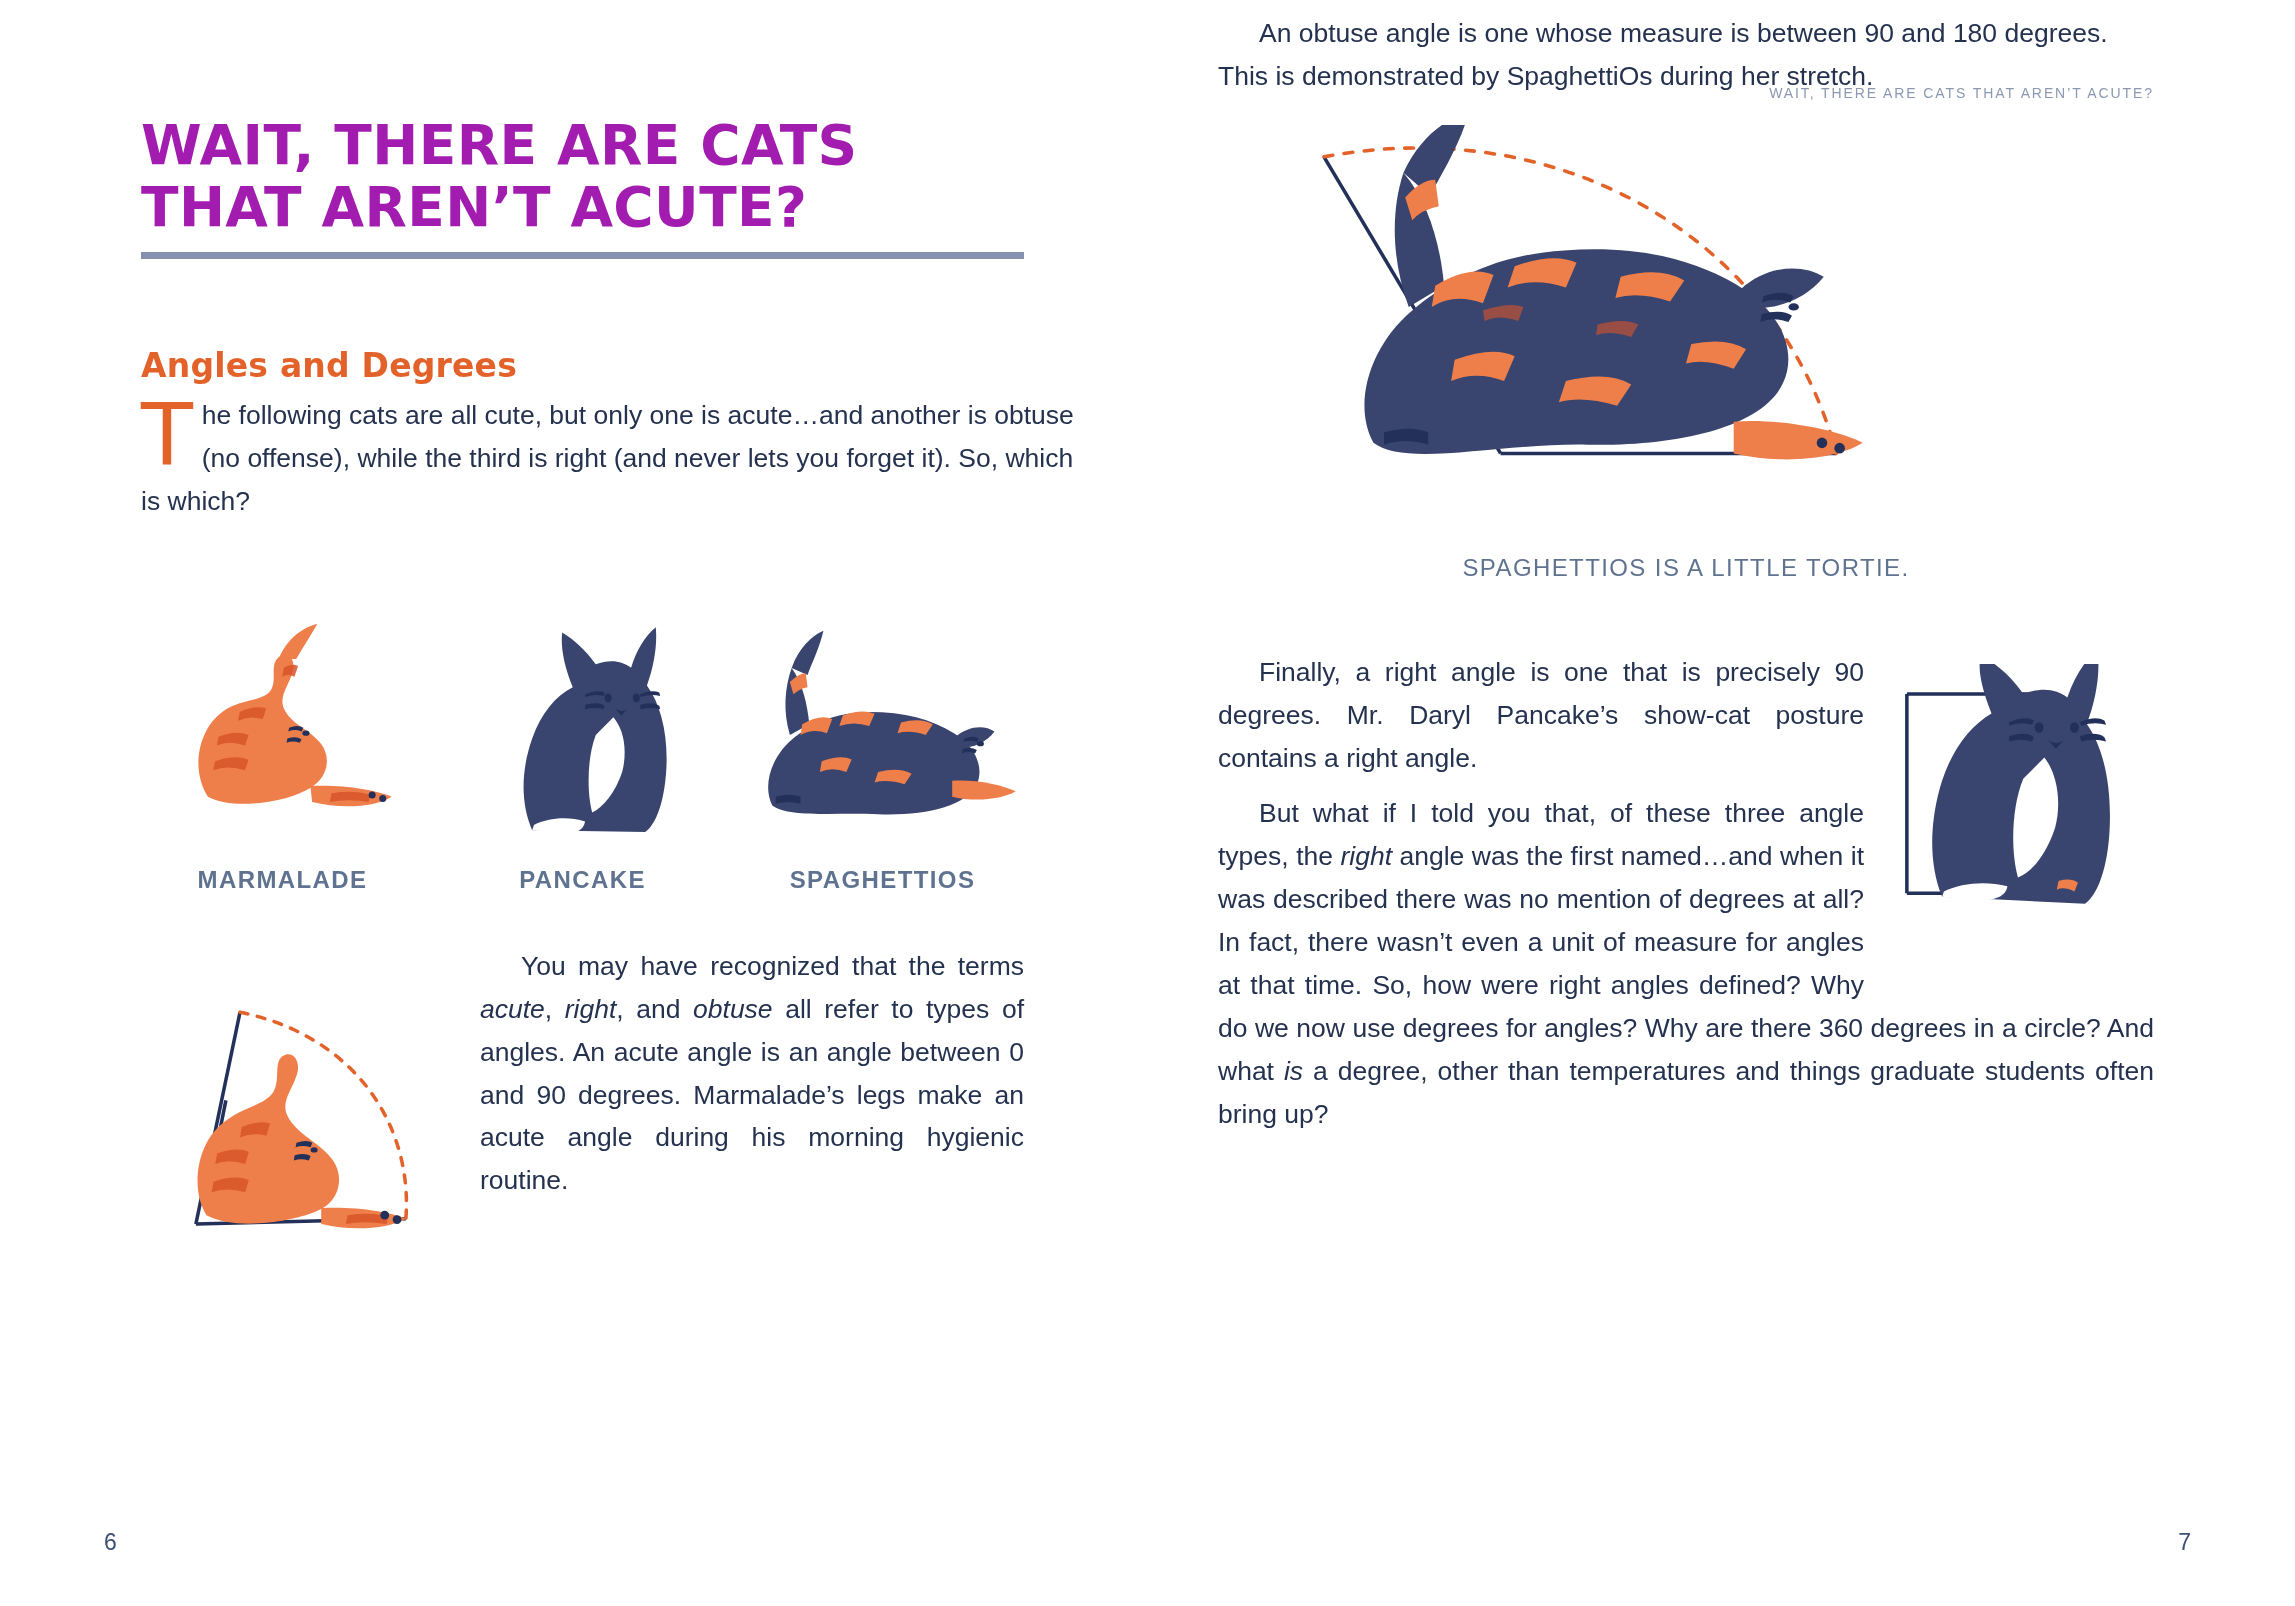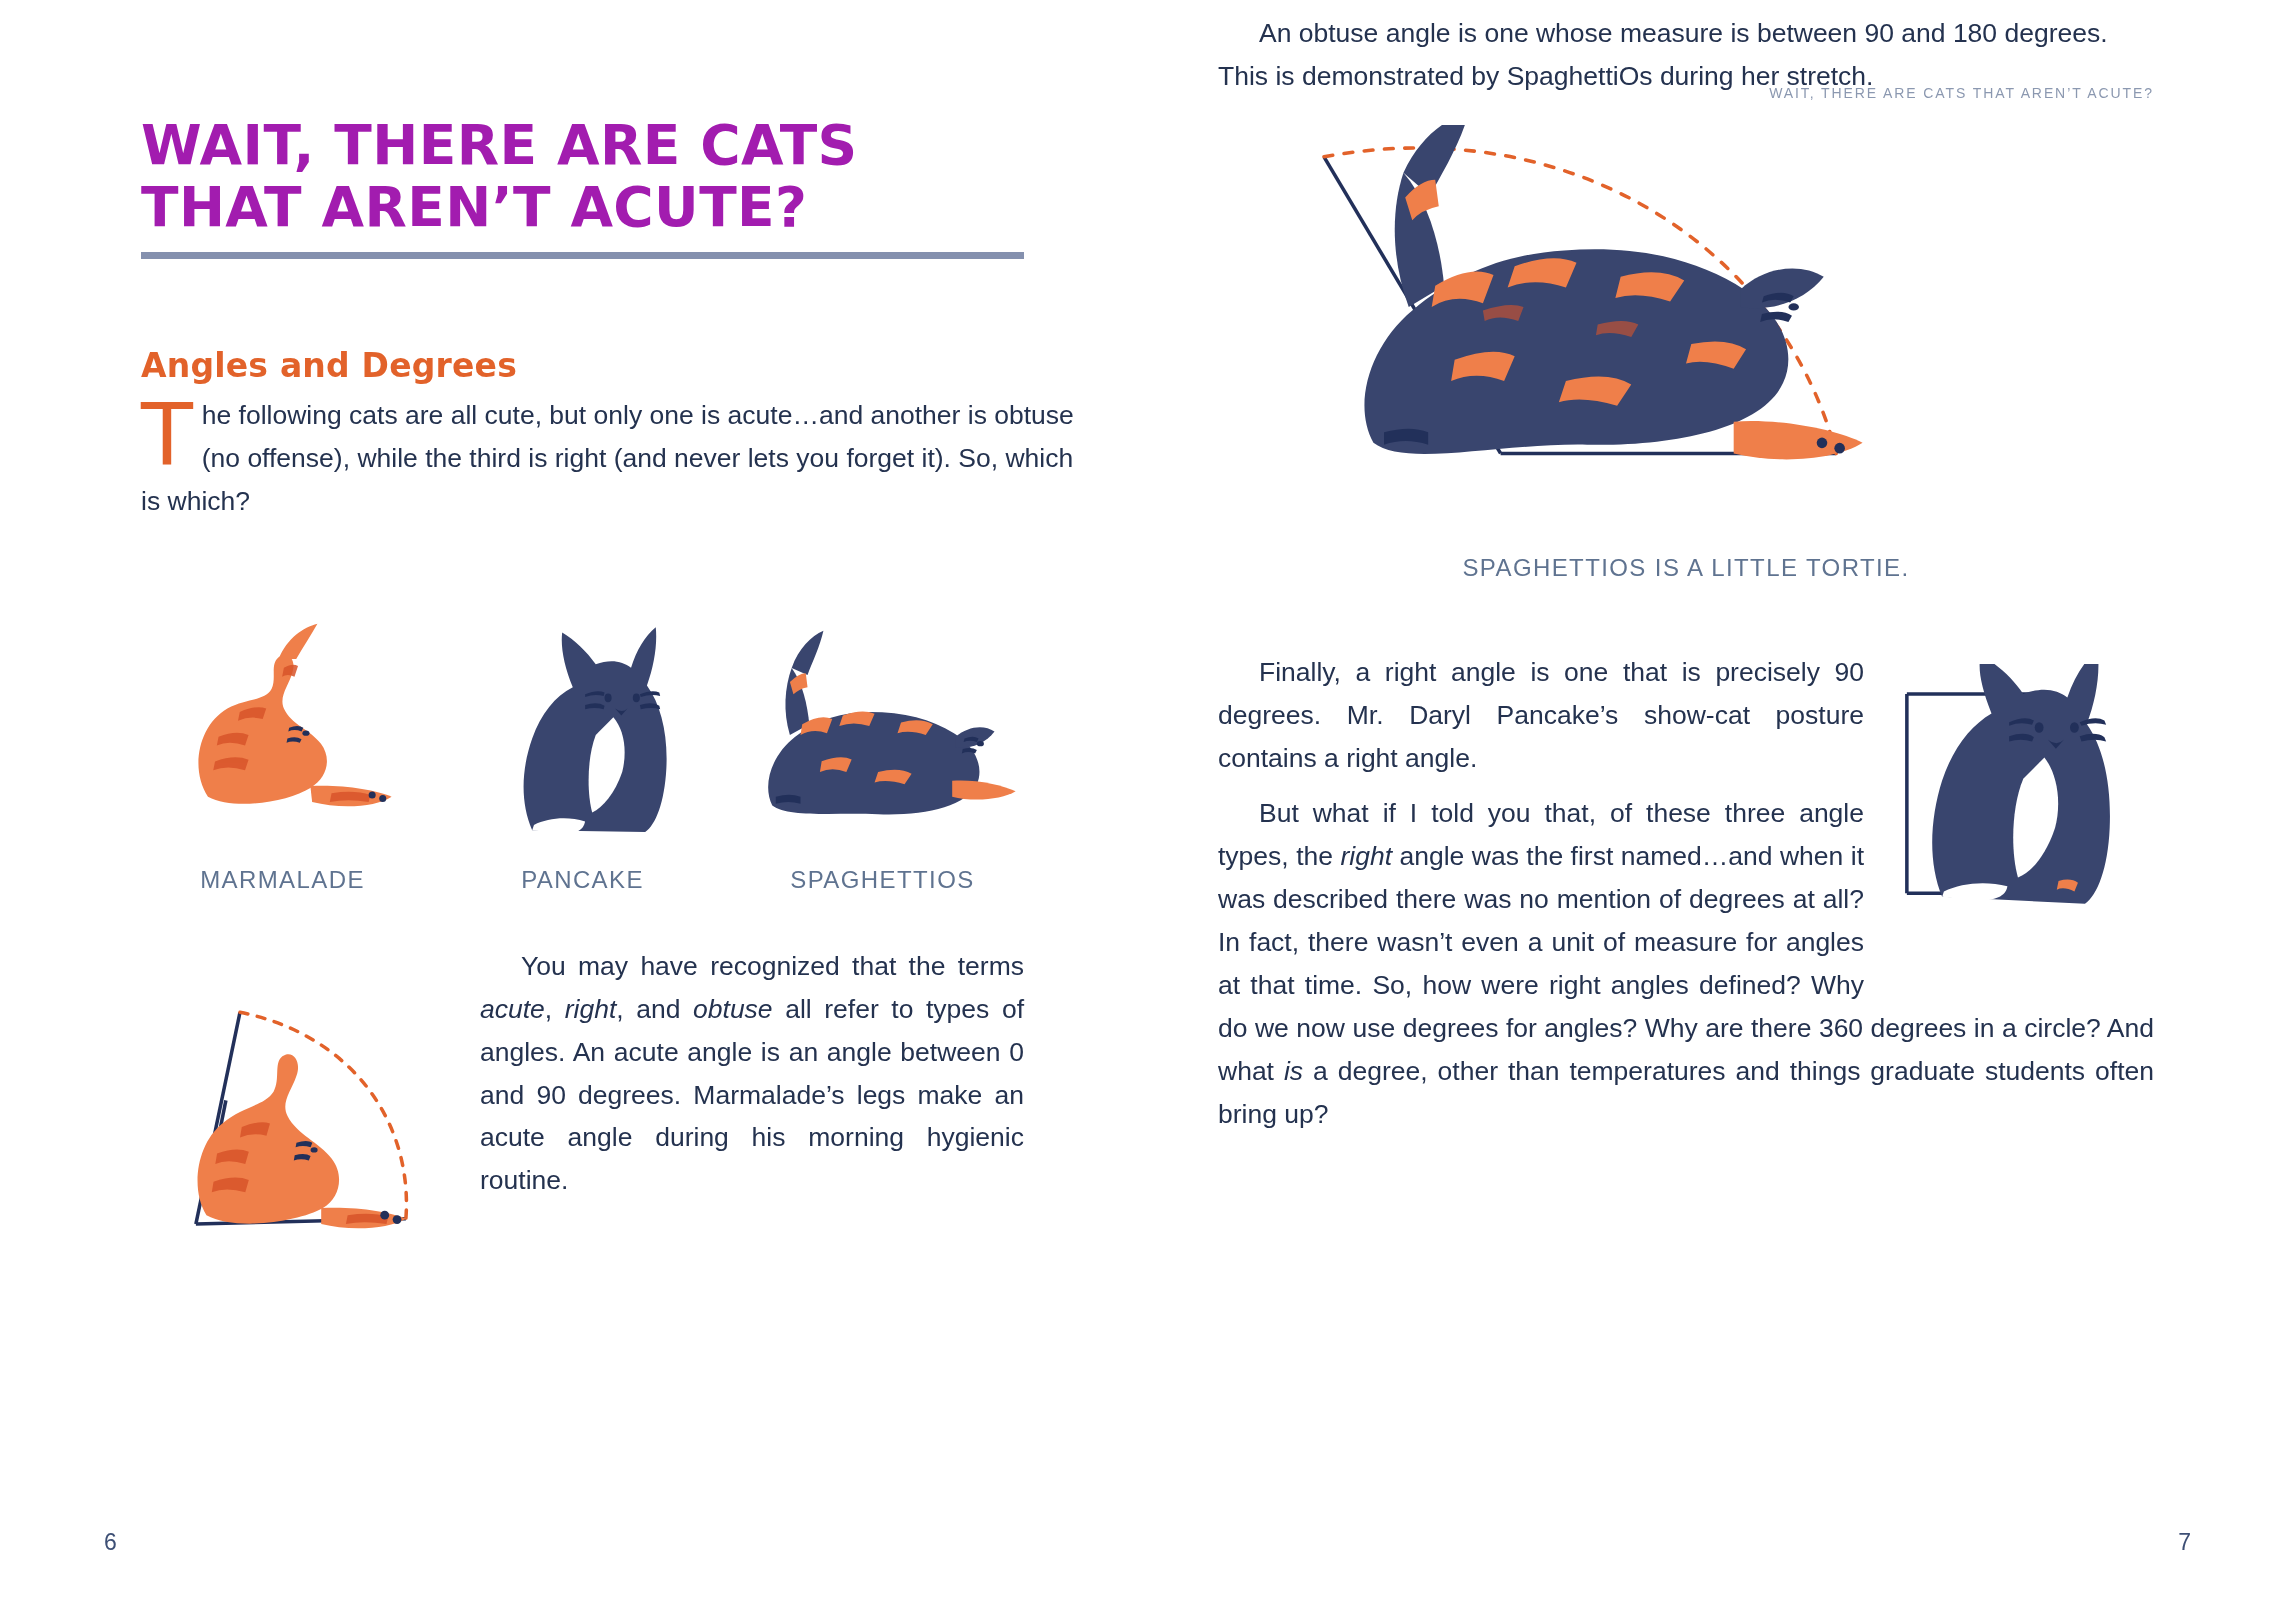--- a/index.html
+++ b/index.html
@@ -85,20 +85,21 @@
     font-weight: normal;
   }
 
   
   .cat-row {
     display: flex;
     justify-content: space-between;
     align-items: flex-start;
     margin-top: 97px;
     width: 883px;
+    font-weight: bold;
   }
   .cat-col {
     display: flex;
     flex-direction: column;
     align-items: center;
     width: 283px;
   }
   .cat-caption {
     font-size: 24px;
     letter-spacing: 1.4px;

